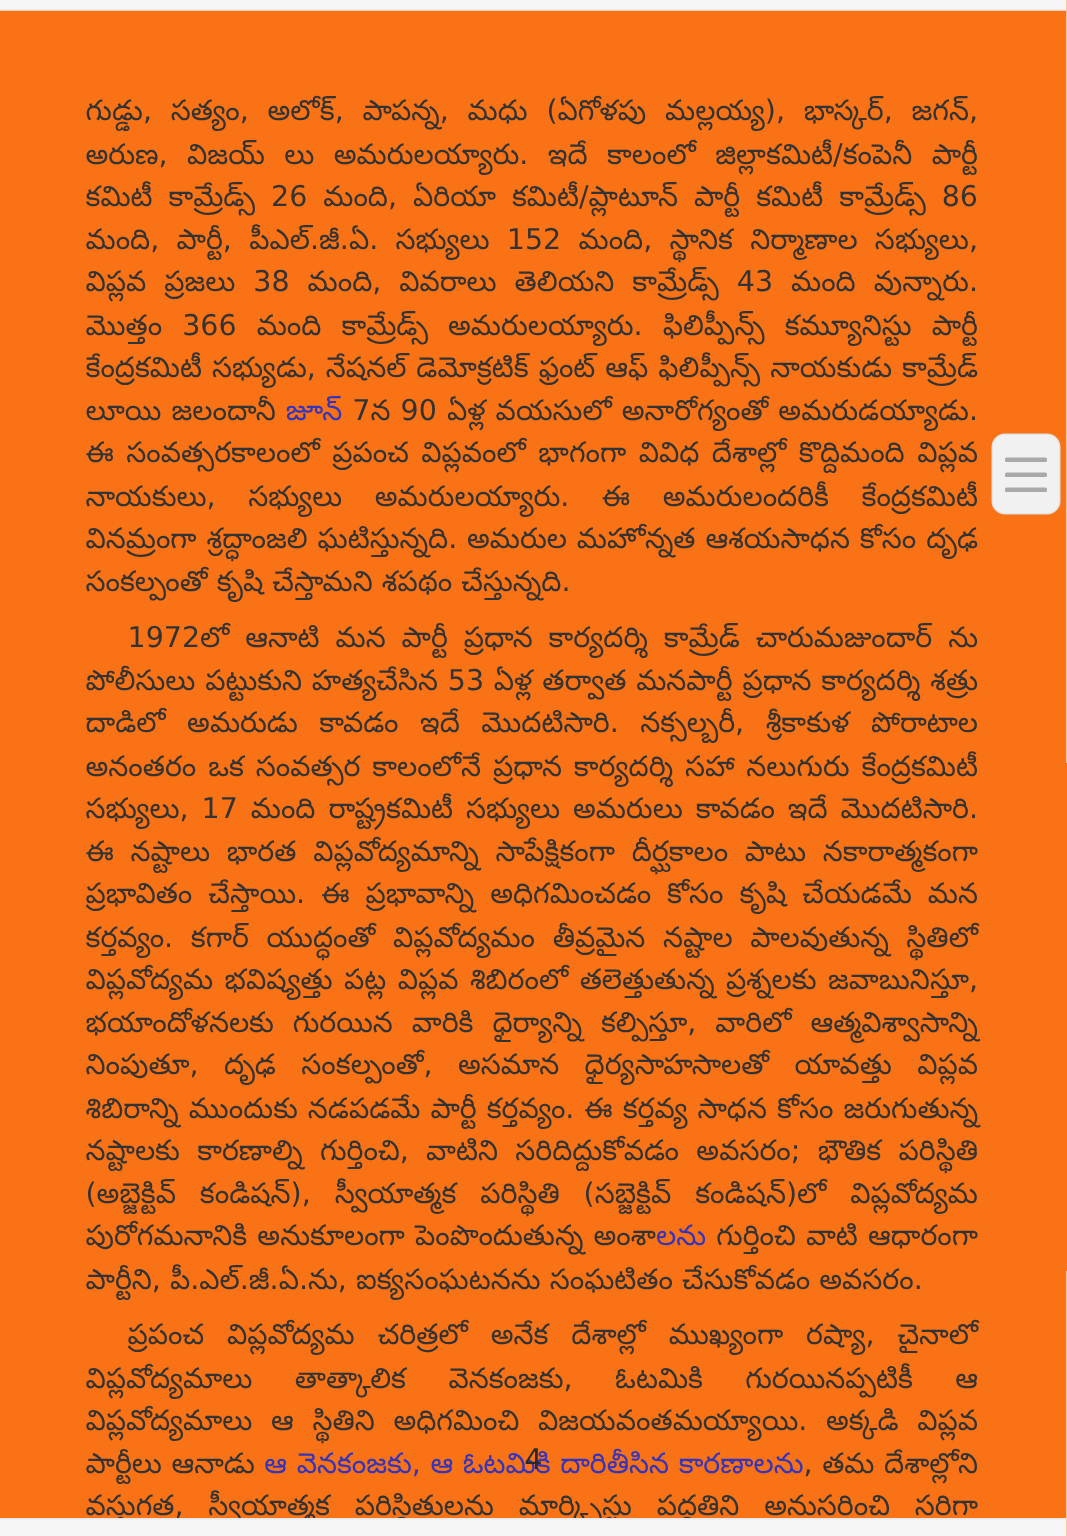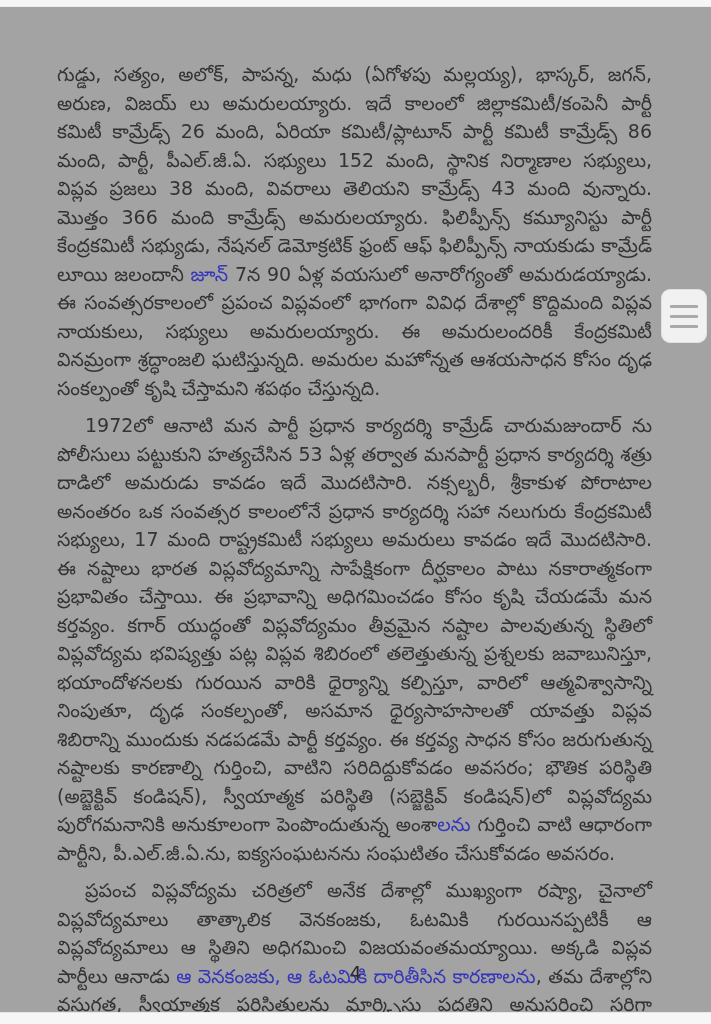--- a/index.html
+++ b/index.html
@@ -5,21 +5,21 @@
   html, body {
     margin: 0;
     padding: 0;
     background: #ffffff;
     font-family: "DejaVu Sans", sans-serif;
   }
   .screen {
     position: relative;
     width: 711px;
     height: 1024px;
-    background: #a3a3a3;
+    background: #f97316;
     overflow: hidden;
   }
   .edge-strip {
     position: absolute;
     left: 0;
     right: 0;
     background: #f6f6f6;
   }
   .edge-strip.top {
     top: 0;

